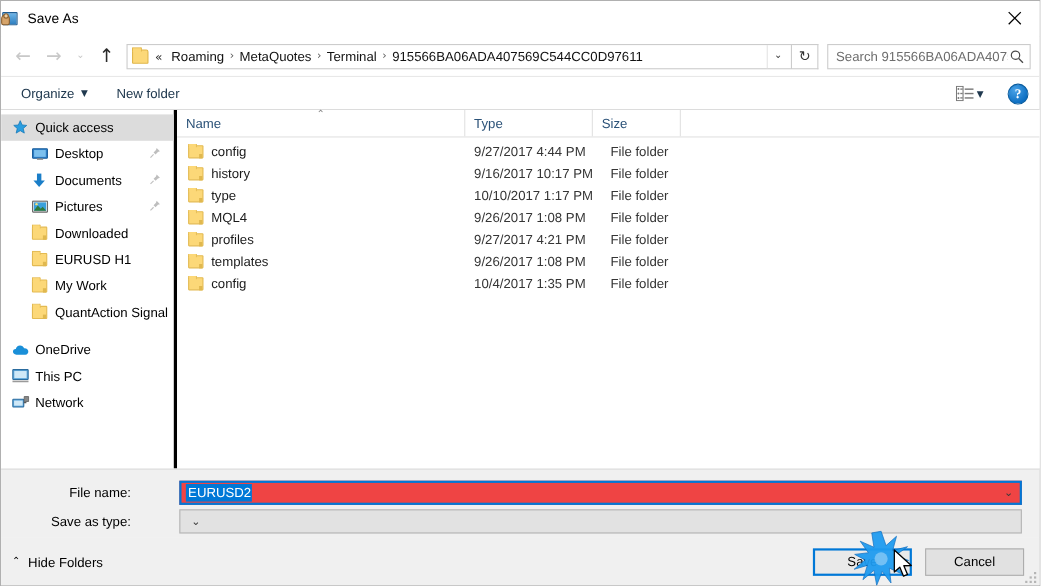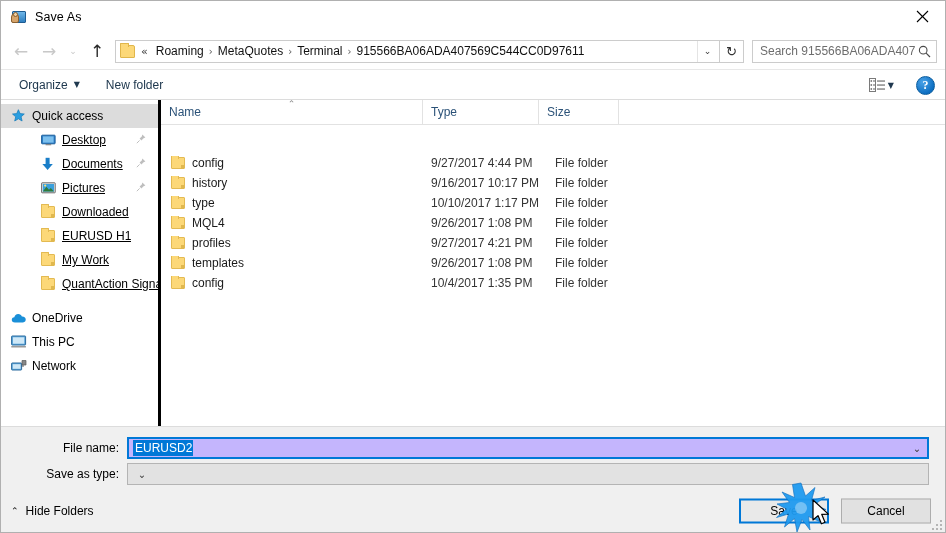--- a/index.html
+++ b/index.html
@@ -20,21 +20,20 @@
     flex-direction: column;
   }
 
   
   .titlebar {
     height: 32px;
     flex: 0 0 32px;
     display: flex;
     align-items: center;
     background: #ffffff;
-    padding-left: 10px;
     position: relative;
   }
   .titlebar-icon {
     width: 16px; height: 16px;
     position: relative;
     margin-right: 8px;
     flex: 0 0 16px;
   }
   .titlebar-icon .tb-folder {
     position: absolute; left: 1px; top: 2px;
@@ -235,21 +234,21 @@
     display: flex;
     align-items: center;
     padding-left: 18px;
     font-size: 12px;
     color: #000;
     position: relative;
     white-space: nowrap;
   }
   .sb-item.selected { background: #dcdcdc; }
   .sb-item.group { padding-left: 10px; }
-  .sb-item.child { padding-left: 40px; text-decoration: underline; }
+  .sb-item.child { padding-left: 28px; }
   .sb-ico { width: 17px; flex: 0 0 17px; display:flex; align-items:center; justify-content:flex-start; }
   .sb-label { margin-left: 4px; overflow:hidden; text-overflow:clip; }
   .sb-pin {
     position: absolute; right: 12px; top: 50%; transform: translateY(-50%);
     opacity: .55;
   }
   .folder-ico {
     width: 14px; height: 12px;
     background: #fcd878;
     border: 1px solid #e3ba52;
@@ -298,21 +297,21 @@
   .col-h.size { width: 80px; flex: 0 0 80px; }
   .sort-caret {
     position: absolute;
     left: 50%; top: 0px;
     transform: translateX(-50%);
     font-size: 9px;
     color: #8a8a8a;
     font-family: "DejaVu Sans", sans-serif;
     line-height: 8px;
   }
-  .rows { flex: 1 1 auto; overflow: hidden; padding-top: 3px; margin-top: 25px; }
+  .rows { flex: 1 1 auto; overflow: hidden; padding-top: 3px; }
   .row {
     height: 20px;
     display: flex;
     align-items: center;
     font-size: 12px;
     color: #1a1a1a;
   }
   .cell { display: flex; align-items: center; overflow: hidden; white-space: nowrap; }
   .cell.name { width: 262px; flex: 0 0 262px; padding-left: 10px; }
   .cell.name .txt { margin-left: 7px; }
@@ -325,35 +324,36 @@
     flex: 0 0 62px;
     border-top: 1px solid #dcdcdc;
     background: #f0f0f0;
     padding: 10px 16px 0 0;
   }
   .form-row {
     display: flex;
     align-items: center;
     height: 22px;
     margin-bottom: 4px;
+    gap: 36px;
   }
   .form-label {
     width: 126px;
     flex: 0 0 126px;
     text-align: right;
     padding-right: 8px;
     font-size: 12px;
     color: #000;
   }
   .combo {
     flex: 1 1 auto;
     height: 22px;
     display: flex;
     align-items: center;
-    background: #c4b5fd;
+    background: #ef4444;
     border: 1px solid #999;
     padding-left: 4px;
     min-width: 0;
   }
   .combo.focused { border: 2px solid #0078d7; }
   .combo.disabled { background: #e2e2e2; border: 1px solid #b4b4b4; }
   .combo-value { flex: 1 1 auto; font-size: 12px; color: #000; white-space: nowrap; overflow: hidden; }
   .combo-value.selected-text {
     background: #0078d7; color: #fff; padding: 1px 1px 1px 2px;
     display: inline-block; flex: 0 0 auto;

